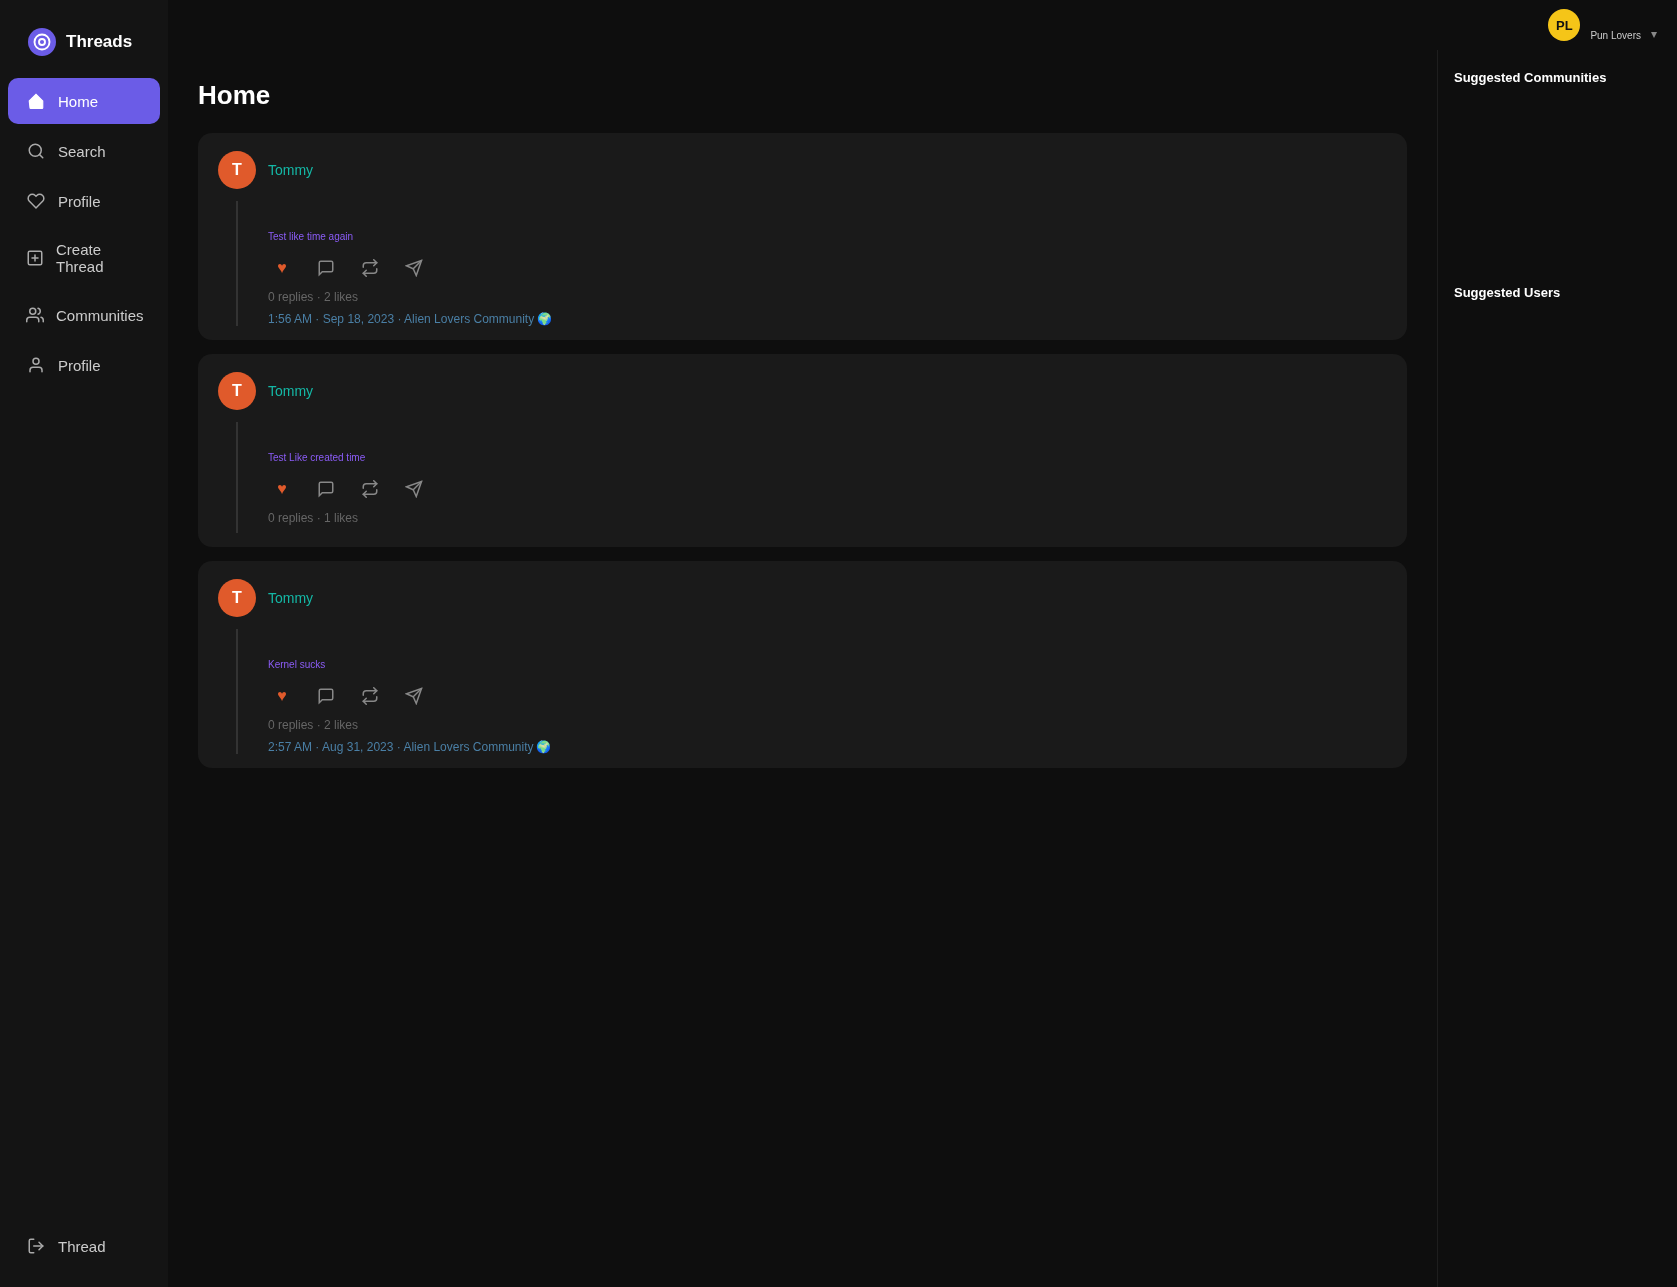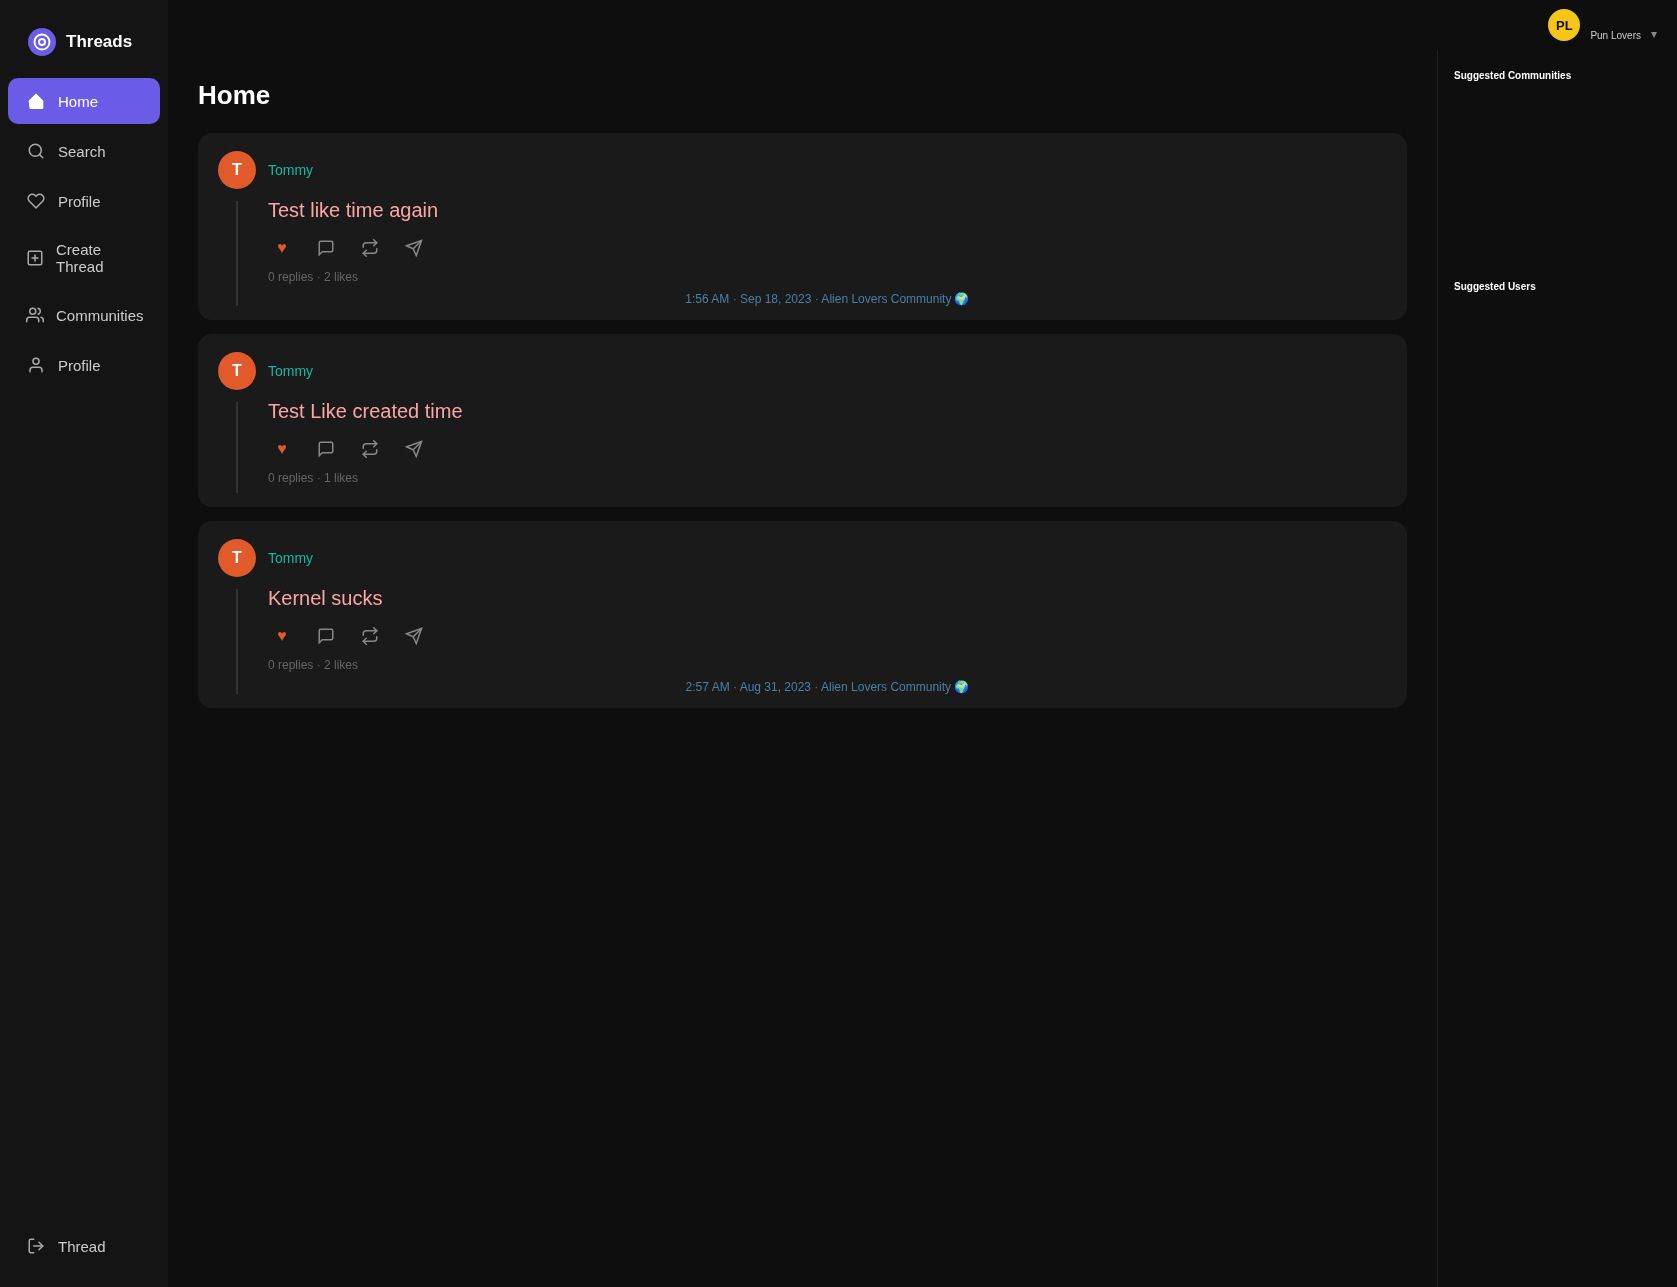--- a/index.html
+++ b/index.html
@@ -180,23 +180,24 @@
       background: #333;
       flex: 1;
       min-height: 50px;
       margin-top: 2px;
     }
     .thread-body {
       flex: 1;
       padding-top: 0;
     }
     .thread-text {
-      font-size: 20px;
-      color: #fca5a5;
+      font-size: 10px;
+      color: #8b5cf6;
       margin-bottom: 12px;
+      margin-top: 32px;
     }
     .thread-actions {
       display: flex;
       gap: 16px;
       margin-bottom: 8px;
       align-items: center;
     }
     .action-btn {
       display: flex;
       align-items: center;
@@ -211,33 +212,32 @@
     }
     .action-btn.liked { color: #e05a2b; }
     .thread-stats {
       font-size: 12px;
       color: #666;
       margin-bottom: 8px;
     }
     .thread-timestamp {
       font-size: 12px;
       color: #4a7fa5;
-      text-align: center;
     }
 
     
     .right-panel {
       width: 240px;
       background: #0e0e0e;
       padding: 20px 16px;
       flex-shrink: 0;
       border-left: 1px solid #1e1e1e;
     }
     .right-section-title {
-      font-size: 10px;
+      font-size: 13px;
       font-weight: 600;
       color: #fff;
       margin-bottom: 14px;
     }
 
     
     svg { display: block; }
   </style>
 </head>
 <body>

